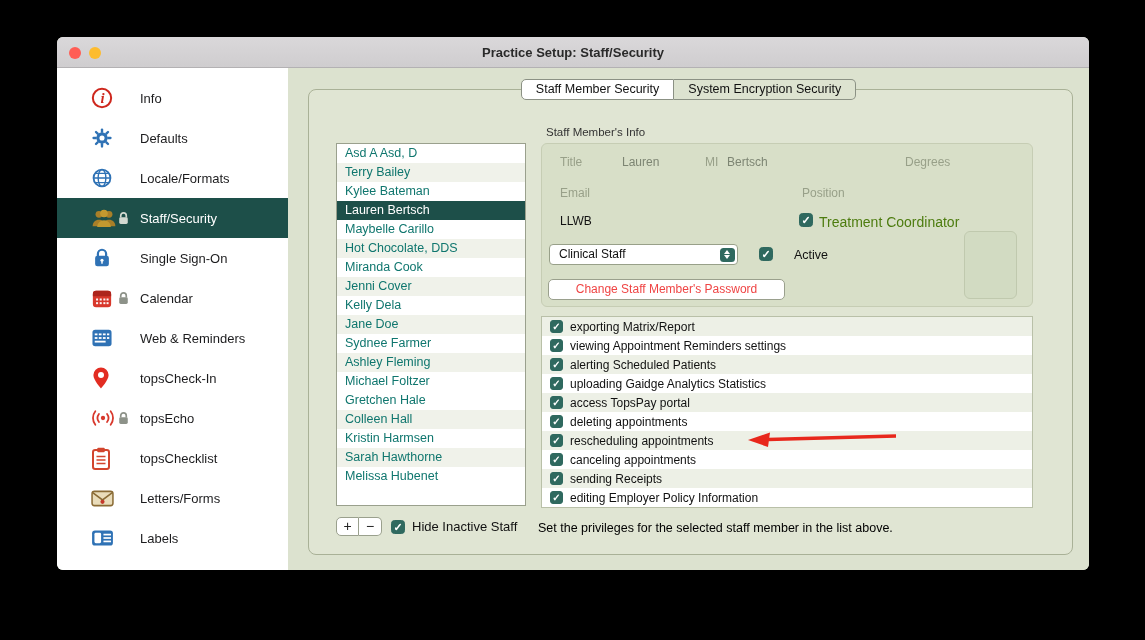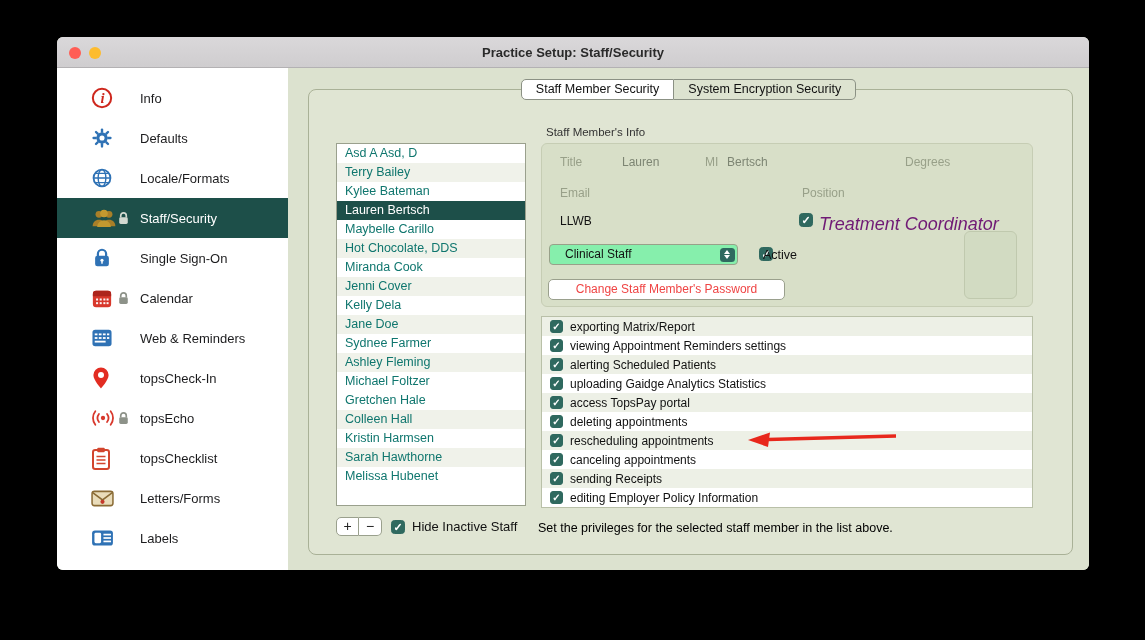--- a/index.html
+++ b/index.html
@@ -47,27 +47,27 @@
   .cb.small.checked::after{font-size:10px;line-height:12px;}
   .list-controls .cb{margin-left:9px;margin-right:7px;}
   .hide-lbl{font-size:13px;color:#111;}
   .info-heading{position:absolute;left:237px;top:36px;font-size:11.5px;color:#333;}
   .info-box{position:absolute;left:232px;top:53px;width:492px;height:164px;background:#d8dfc8;border:1px solid #c6cdb4;border-radius:6px;}
   .field{position:absolute;font-size:12px;white-space:nowrap;}
   .f-ph{color:#98a089;}
   .f-val{color:#7d8573;}
   .f-dark{color:#111;}
   .ib-row3-cb{position:absolute;left:257px;top:69px;}
-  .ib-row3-lbl{position:absolute;left:277px;top:70px;font-size:18px;color:#701a75;white-space:nowrap;font-style:italic;}
-  .dropdown{position:absolute;left:7px;top:100px;width:189px;height:21px;background:#86efac;border:1px solid #98a089;border-radius:4px;font-size:12px;line-height:19px;padding-left:15px;color:#111;}
+  .ib-row3-lbl{position:absolute;left:277px;top:70px;font-size:14px;color:#4d7c0f;white-space:nowrap;}
+  .dropdown{position:absolute;left:7px;top:100px;width:189px;height:21px;background:#ffffff;border:1px solid #98a089;border-radius:4px;font-size:12px;line-height:19px;padding-left:9px;color:#111;}
   .dd-stepper{position:absolute;right:2.5px;top:2.5px;width:15px;height:14px;border-radius:3.5px;background:var(--accent);display:flex;flex-direction:column;align-items:center;justify-content:center;gap:1.5px;}
   .tri-up{width:0;height:0;border-left:3.5px solid transparent;border-right:3.5px solid transparent;border-bottom:4px solid #fff;}
   .tri-down{width:0;height:0;border-left:3.5px solid transparent;border-right:3.5px solid transparent;border-top:4px solid #fff;}
   .active-cb{position:absolute;left:217px;top:103px;}
-  .active-lbl{position:absolute;left:221px;top:104px;font-size:12.5px;color:#111;}
+  .active-lbl{position:absolute;left:252px;top:104px;font-size:12.5px;color:#111;}
   .photo-well{position:absolute;left:422px;top:87px;width:53px;height:68px;background:#d2dbc2;border:1px solid #c0c9ae;border-radius:6px;}
   .pwd-btn{position:absolute;left:6px;top:135px;width:237px;height:21px;background:#fff;border:1px solid #9aa08d;border-radius:5px;font-size:12px;color:#ef4444;text-align:center;line-height:19px;font-family:"Liberation Sans",sans-serif;}
   .priv-list{position:absolute;left:232px;top:226px;width:492px;height:192px;background:#fff;border:1px solid #b9c0a8;overflow:hidden;}
   .priv-row{height:19px;display:flex;align-items:center;}
   .priv-row.alt{background:#edf0e6;}
   .priv-row .cb{margin-left:8px;margin-right:7px;}
   .priv-label{font-size:12px;color:#111;white-space:nowrap;}
   .priv-footer{position:absolute;left:229px;top:431px;font-size:12.5px;color:#000000;white-space:nowrap;}
   .arrow-svg{position:absolute;left:435px;top:338px;width:170px;height:22px;overflow:visible;}
 </style>

